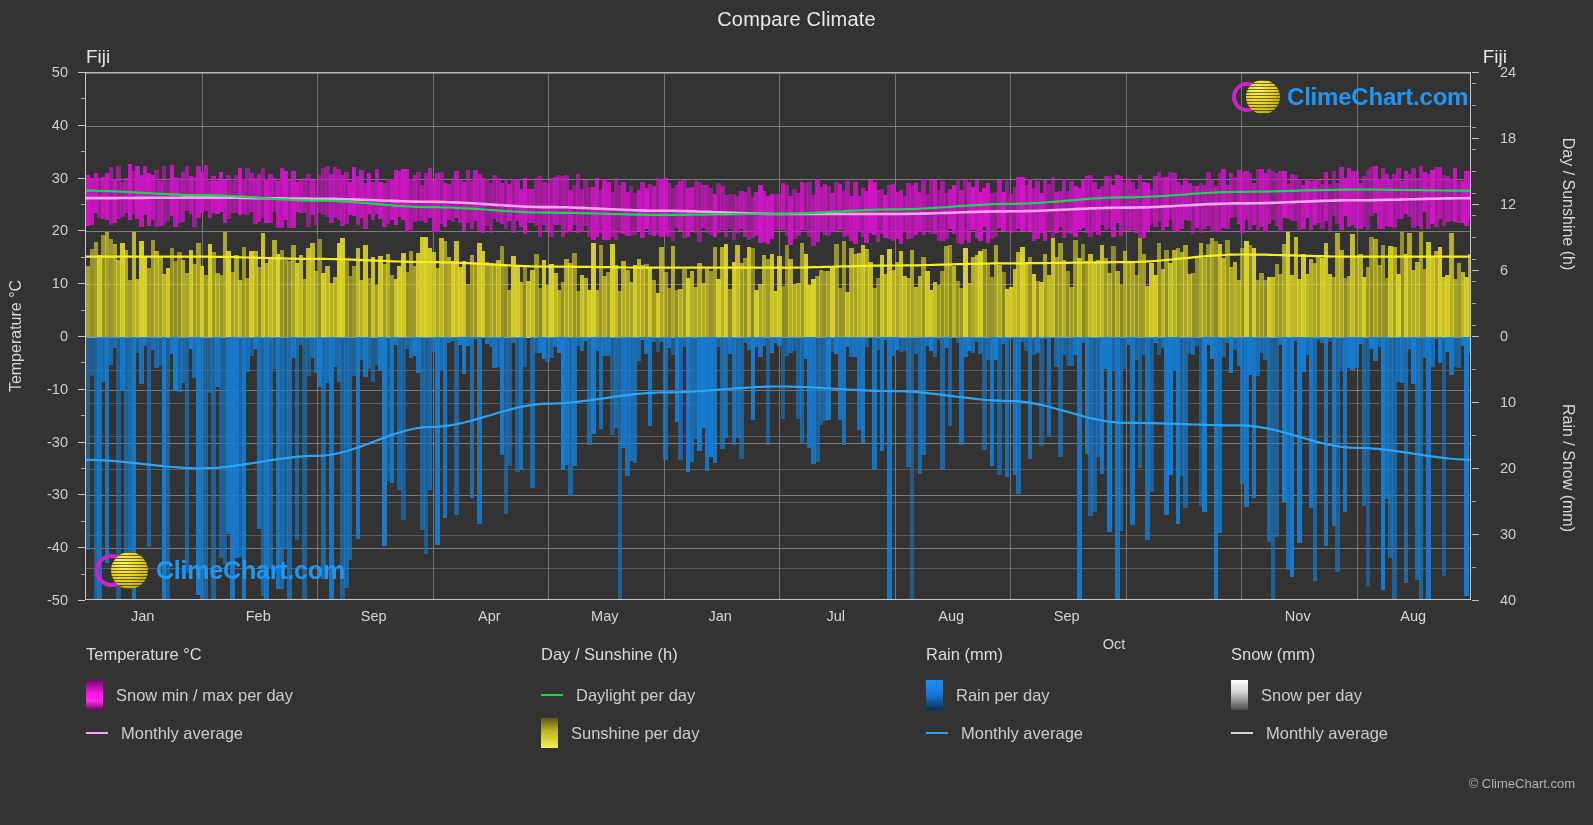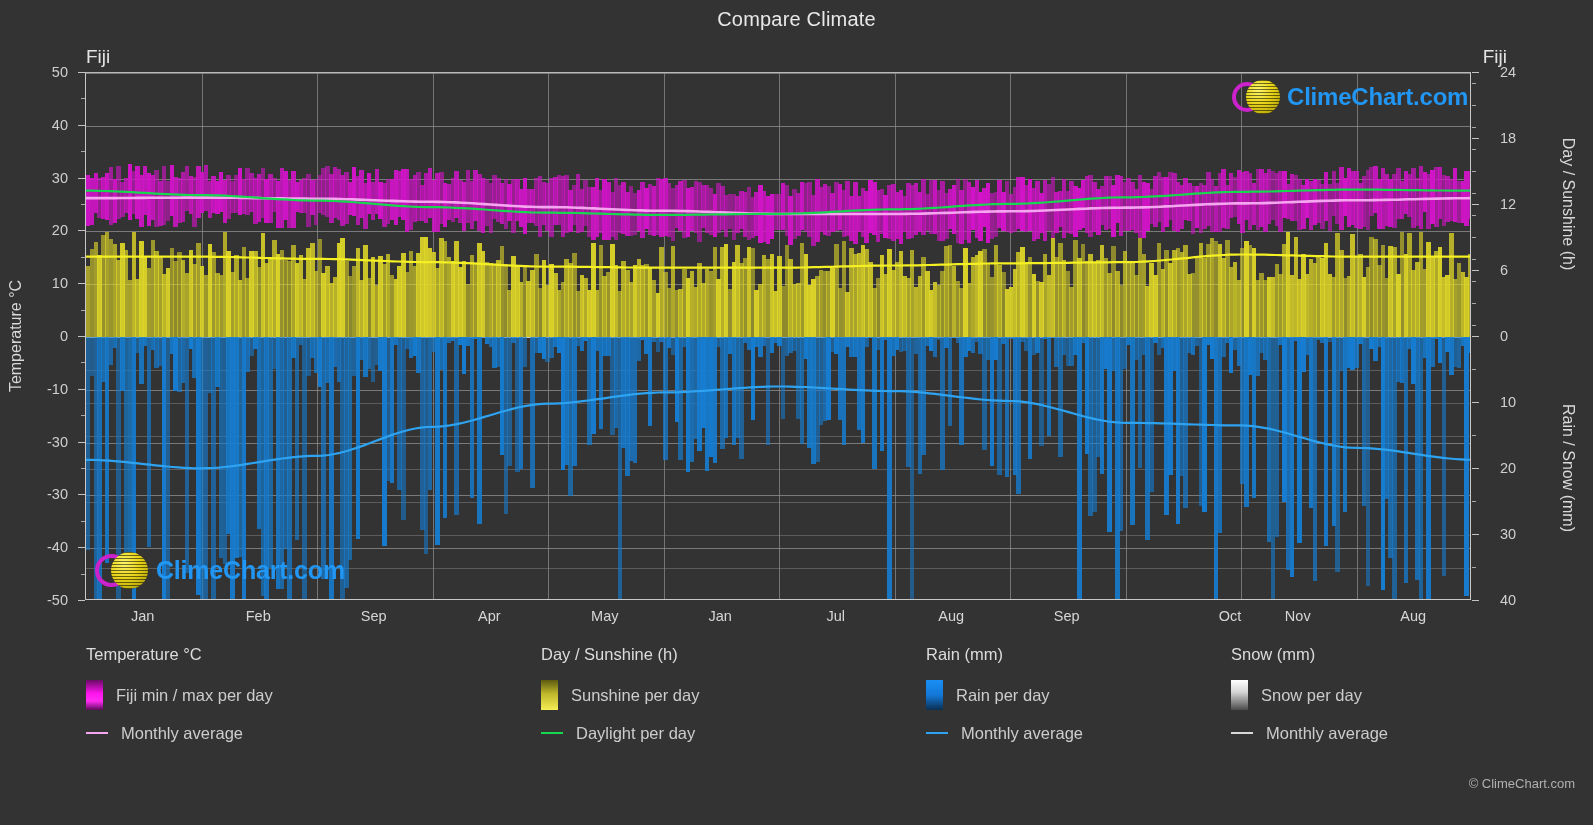--- a/index.html
+++ b/index.html
@@ -1312,21 +1312,21 @@
   <div id="axis-x">
       <div class="xtick-label" style="left: 142.75px;">Jan</div>
       <div class="xtick-label" style="left: 258.25px;">Feb</div>
       <div class="xtick-label" style="left: 373.75px;">Sep</div>
       <div class="xtick-label" style="left: 489.25px;">Apr</div>
       <div class="xtick-label" style="left: 604.75px;">May</div>
       <div class="xtick-label" style="left: 720.25px;">Jan</div>
       <div class="xtick-label" style="left: 835.75px;">Jul</div>
       <div class="xtick-label" style="left: 951.25px;">Aug</div>
       <div class="xtick-label" style="left: 1066.75px;">Sep</div>
-      <div class="xtick-label" style="left: 1230px;">Oct</div>
+      <div class="xtick-label" style="left: 1114px; margin-top: 28px;">Oct</div>
       <div class="xtick-label" style="left: 1297.75px;">Nov</div>
       <div class="xtick-label" style="left: 1413.25px;">Aug</div>
     </div>
 
   <div class="ylabel-left">Temperature °C</div>
   <div class="ylabel-right" id="ylab-rt" style="left:1568px; top:204px;">Day / Sunshine (h)</div>
   <div class="ylabel-right" id="ylab-rb" style="left:1568px; top:468px;">Rain / Snow (mm)</div>
 
   <div class="logo" id="logo-top" style="left:1232px; top:80px;">
     <div class="ring" style="width:30px;height:30px;border-width:4px;"></div>
@@ -1338,40 +1338,40 @@
     <div class="ring" style="width:33px;height:33px;border-width:4px;"></div>
     <div class="globe" style="width:37px;height:37px;margin-left:-17px;"></div>
     <div class="wordmark" style="font-size:25px;margin-left:8px;">ClimeChart.com</div>
   </div>
 
   <div id="legend">
       <div class="lcol" style="left: 86px;">
         <div class="lhead">Temperature °C</div>
         <div class="lrow">
           <div class="swatch" style="background: linear-gradient(rgb(106, 10, 102) 0%, rgb(255, 20, 238) 45%, rgb(255, 44, 242) 70%, rgb(93, 10, 90) 100%);"></div>
-          <div class="ltext">Fiji min / max per day</div>
+          <div class="ltext">Snow min / max per day</div>
         </div>
         <div class="lrow">
           <div class="lineswatch-wrap">
             <div class="lineswatch" style="background: rgb(246, 166, 240);"></div>
           </div>
           <div class="ltext">Monthly average</div>
         </div>
       </div>
       <div class="lcol" style="left: 541px;">
         <div class="lhead">Day / Sunshine (h)</div>
         <div class="lrow">
-          <div class="swatch" style="background: linear-gradient(rgb(93, 90, 16) 0%, rgb(189, 182, 42) 45%, rgb(244, 239, 85) 100%);"></div>
-          <div class="ltext">Sunshine per day</div>
-        </div>
-        <div class="lrow">
           <div class="lineswatch-wrap">
             <div class="lineswatch" style="background: rgb(23, 215, 79);"></div>
           </div>
           <div class="ltext">Daylight per day</div>
+        </div>
+        <div class="lrow">
+          <div class="swatch" style="background: linear-gradient(rgb(93, 90, 16) 0%, rgb(189, 182, 42) 45%, rgb(244, 239, 85) 100%);"></div>
+          <div class="ltext">Sunshine per day</div>
         </div>
       </div>
       <div class="lcol" style="left: 926px;">
         <div class="lhead">Rain (mm)</div>
         <div class="lrow">
           <div class="swatch" style="background: linear-gradient(rgb(26, 142, 245) 0%, rgb(19, 120, 216) 50%, rgb(12, 47, 80) 100%);"></div>
           <div class="ltext">Rain per day</div>
         </div>
         <div class="lrow">
           <div class="lineswatch-wrap">

